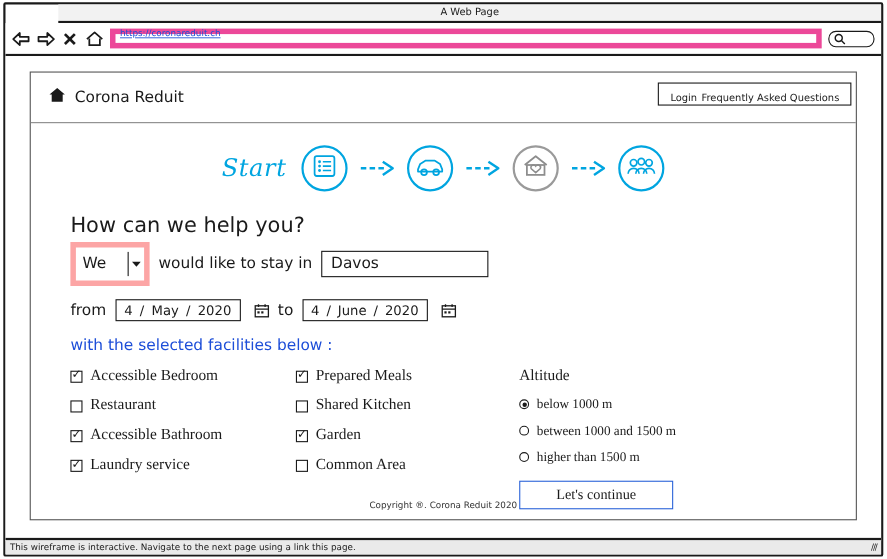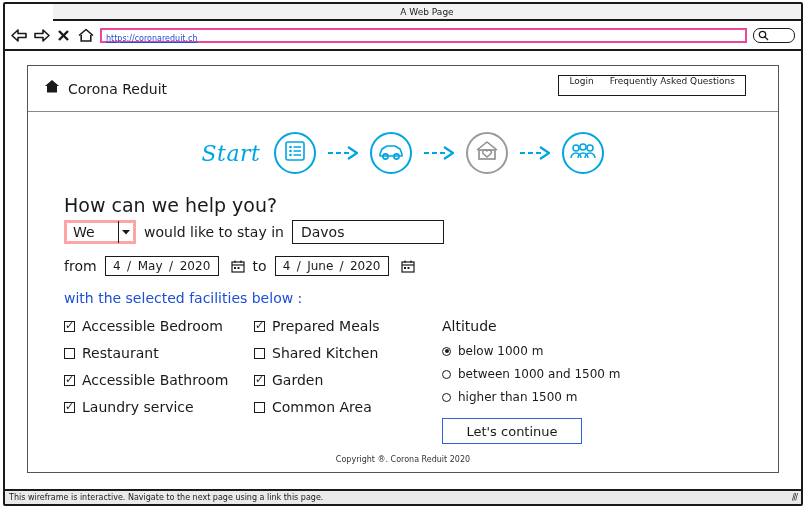--- a/index.html
+++ b/index.html
@@ -63,24 +63,24 @@
     width: 17px;
     height: 17px;
     display: inline-flex;
     align-items: center;
     justify-content: center;
     cursor: pointer;
   }
   .urlbar {
     flex: 1;
     height: 15px;
-    border: 2px solid #ec4899;
-    background: #ffffff;
-    display: flex;
-    align-items: flex-start;
+    border: 5px solid #ec4899;
+    background: #ffffff;
+    display: flex;
+    align-items: flex-end;
     padding: 4px 4px;
     box-sizing: border-box;
   }
   .urlbar-text {
     font-size: 8px;
     color: #1c4fd6;
     text-decoration: underline;
     font-family: "DejaVu Sans", sans-serif;
     white-space: nowrap;
     overflow: hidden;
@@ -130,28 +130,28 @@
     align-items: center;
     gap: 8px;
   }
   .brand-label {
     font-size: 14px;
     color: #1a1a1a;
     font-family: "DejaVu Sans", sans-serif;
   }
   .header-right {
     position: absolute;
-    right: 32px;
+    right: 4px;
     top: 9px;
     border: 1px solid #1a1a1a;
     height: 21px;
     display: flex;
-    align-items: flex-start;
+    align-items: flex-end;
     padding: 0 10px;
-    gap: 16px;
+    gap: 4px;
     box-sizing: border-box;
   }
   .header-link {
     font-size: 9px;
     color: #1a1a1a;
     cursor: pointer;
     font-family: "DejaVu Sans", sans-serif;
   }
 
   
@@ -206,22 +206,22 @@
   .row {
     display: flex;
     align-items: center;
     gap: 8px;
     margin-bottom: 12px;
     font-size: 14px;
     color: #1a1a1a;
   }
   .select-box {
     width: 72px;
-    height: 24px;
-    border: 3px solid #fca5a5;
+    height: 40px;
+    border: 5px solid #fca5a5;
     box-sizing: border-box;
     display: flex;
     align-items: center;
     justify-content: space-between;
     padding: 0 0 0 6px;
     background: #ffffff;
     font-size: 14px;
   }
   .select-caret {
     width: 14px;
@@ -265,21 +265,22 @@
   .label-inline { font-size: 14px; }
 
   .subhead {
     font-size: 14px;
     color: #1d4ed8;
     margin: 14px 0 12px 0;
   }
 
   .columns {
     display: flex;
-    gap: 0px;
+    gap: 15px;
+    font-family: Liberation Serif, serif;
   }
   .col-a { width: 190px; }
   .col-b { width: 170px; }
   .col-c { width: 230px; padding-left: 18px; }
 
   .check-row {
     display: flex;
     align-items: center;
     gap: 7px;
     margin-bottom: 11px;

